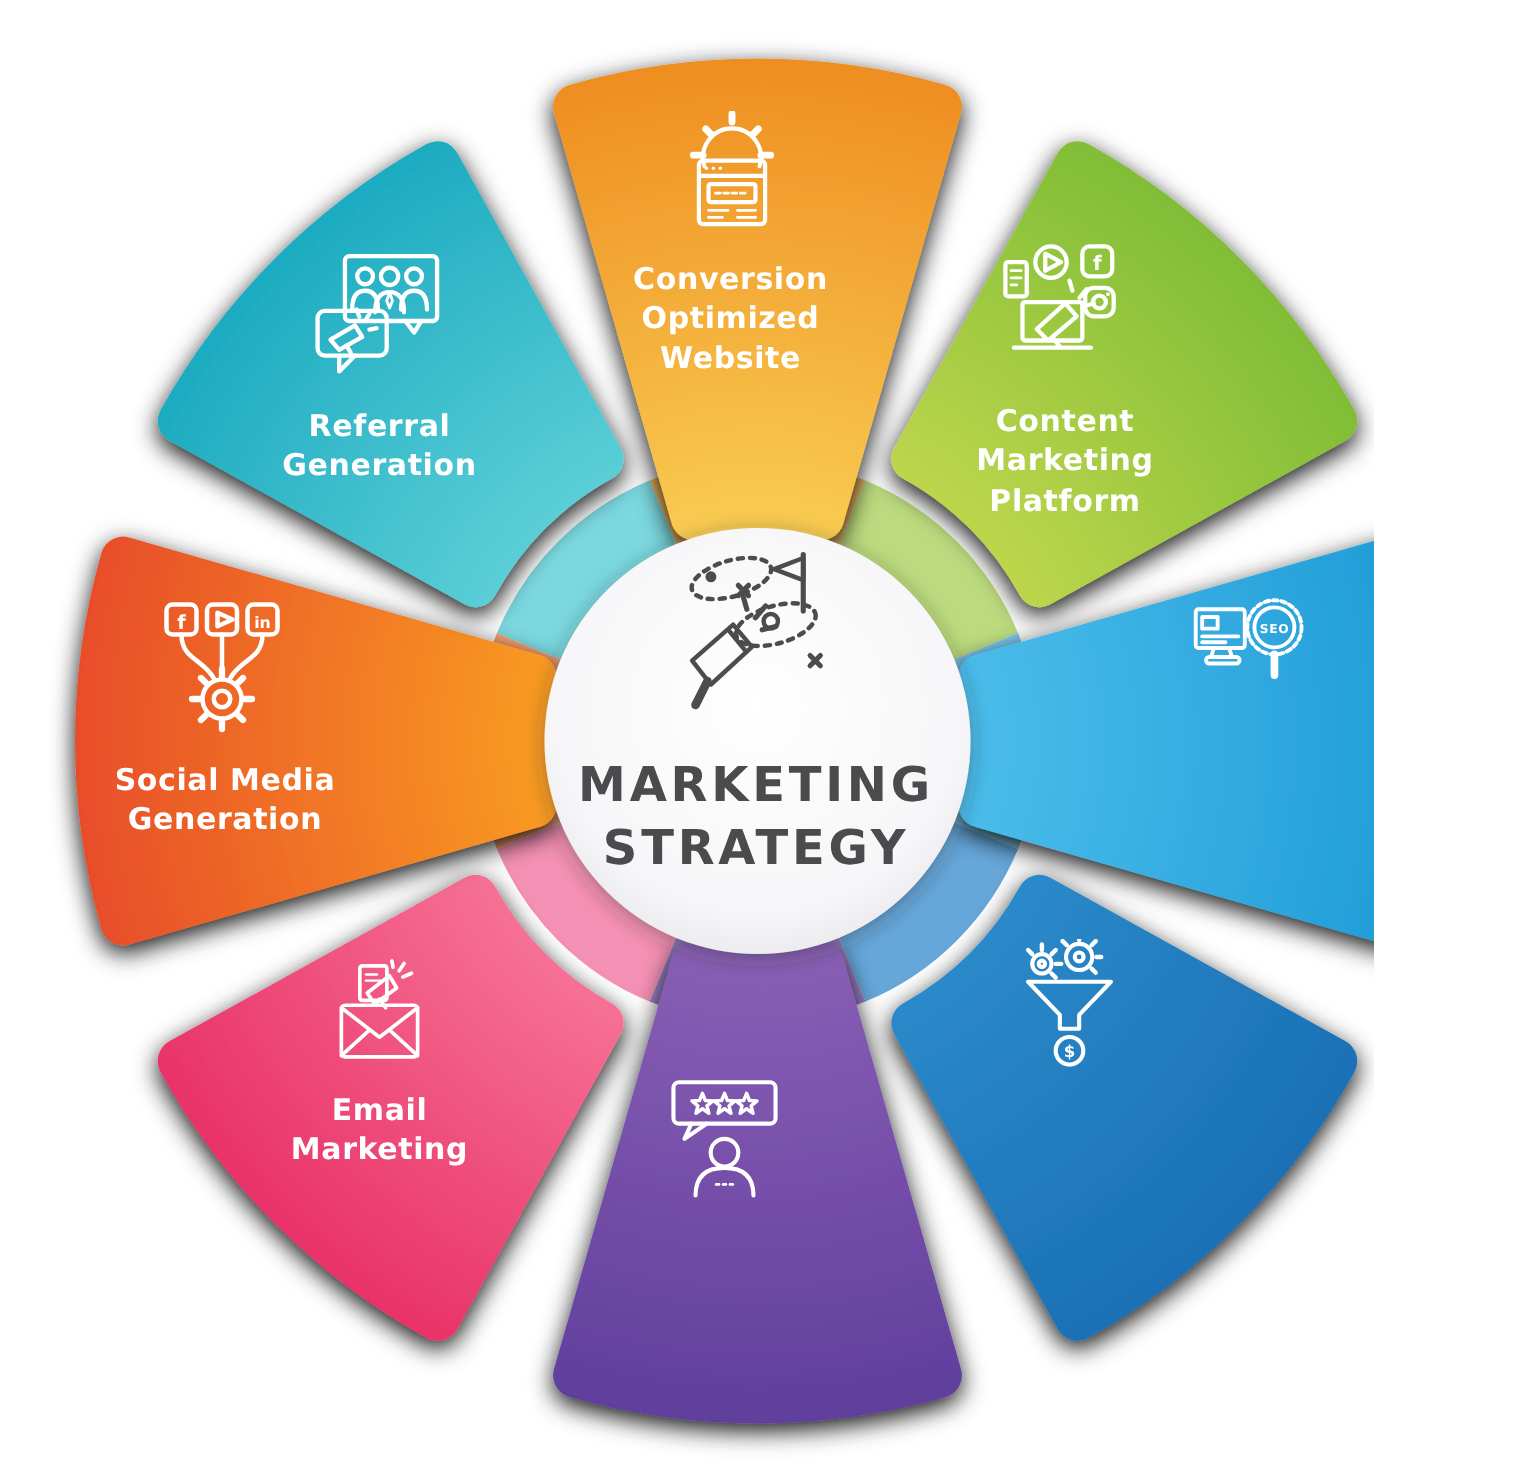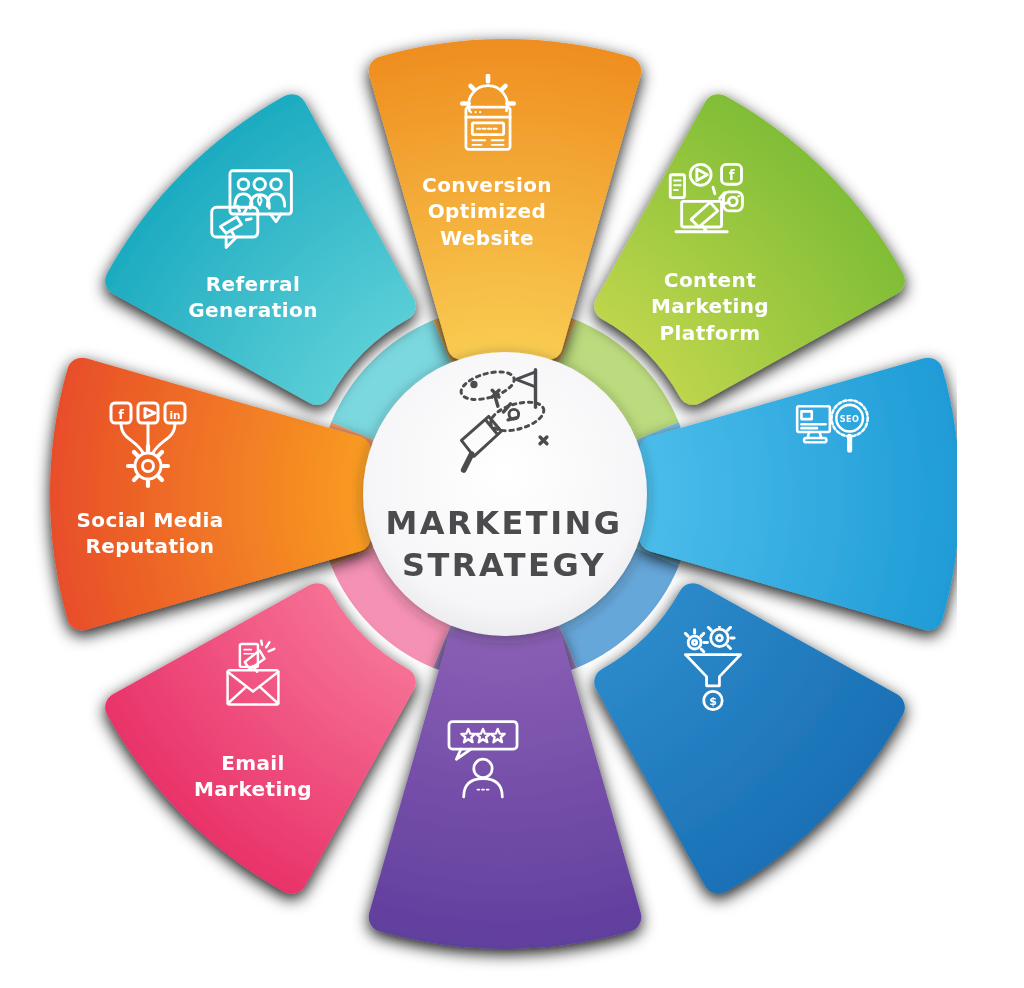--- a/index.html
+++ b/index.html
@@ -1,17 +1,17 @@
 <!DOCTYPE html>
 <html><head>
 <meta charset="utf-8">
 <style>
   html,body{margin:0;padding:0;background:#ffffff;}
   .stage{position:relative;width:916px;height:988px;overflow:hidden;
-         font-family:"DejaVu Sans","Liberation Sans",sans-serif;padding-left:41px;}
+         font-family:"DejaVu Sans","Liberation Sans",sans-serif;}
   svg.diagram{position:absolute;left:0;top:0;}
   .petal-label{position:absolute;transform:translate(-50%,-50%);
     color:#ffffff;font-weight:600;font-size:20px;line-height:1.32;
     letter-spacing:.4px;text-align:center;white-space:pre-line;}
   .center-label{position:absolute;left:504px;top:544px;transform:translate(-50%,-50%);
     color:#4b4b4d;font-weight:700;font-size:32px;line-height:1.32;
     letter-spacing:2.5px;text-align:center;white-space:pre-line;}
   .icon-text{font-family:"DejaVu Sans","Liberation Sans",sans-serif;
     font-weight:bold;fill:#ffffff;stroke:none;}
   .line-icon{stroke:#ffffff;stroke-width:3;fill:none;
@@ -331,23 +331,23 @@
   <circle cx="505" cy="494" r="142" fill="url(#centerGrad)" filter="url(#circleShadow)"></circle>
   <use href="#icon-strategy" x="436" y="364" width="142" height="114"></use>
 </svg>
 
 <div class="petal-label" style="left: 487px; top: 212px;">Conversion
 Optimized
 Website</div>
 <div class="petal-label" style="left: 710px; top: 307px;">Content
 Marketing
 Platform</div>
-<div class="petal-label" style="left: 253px; top: 776px;">Email
+<div class="petal-label" style="left: 253px; top: 753px;">Email
 Marketing</div>
 <div class="petal-label" style="left: 150px; top: 533px;">Social Media
-Reputation</div>
+Generation</div>
 <div class="petal-label" style="left: 253px; top: 297px;">Referral
 Generation</div>
 
 <div class="center-label">MARKETING
 STRATEGY</div>
 
 </div>
 
 </body></html>

